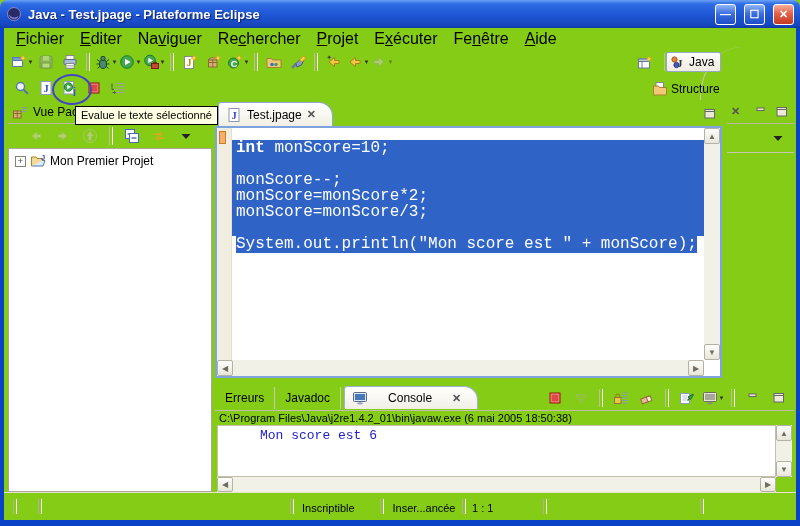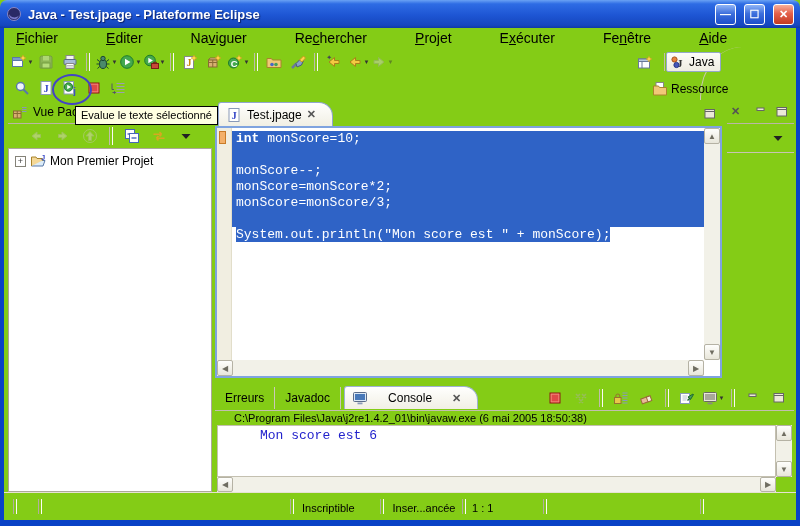--- a/index.html
+++ b/index.html
@@ -10,21 +10,21 @@
   .titlebar{left:0;top:0;width:800px;height:28px;border-radius:7px 7px 0 0;
     background:linear-gradient(180deg,#6AA2F4 0%,#2E6CE4 14%,#1D55D3 55%,#1646BE 90%,#0F3AA6 100%);
     display:flex;align-items:center;padding:0 6px;gap:6px;box-sizing:border-box;}
   .title-text{color:#fff;font-weight:bold;font-size:13px;flex:1;text-shadow:1px 1px 1px rgba(0,0,40,.6);white-space:nowrap;}
   .win-btn{width:21px;height:21px;border-radius:3px;border:1px solid #fff;color:#fff;
     display:flex;align-items:center;justify-content:center;font-size:11px;font-weight:bold;margin-left:2px;box-sizing:border-box;}
   .wb-blue{background:linear-gradient(180deg,#8FB4F6,#3D6FDC 45%,#1C4ECB);}
   .wb-close{background:linear-gradient(180deg,#F7B09A,#E4604A 45%,#C23A22);}
   .win-border{background:#0942C6;}
   
-  .menubar{left:4px;top:28px;width:792px;height:19px;display:flex;align-items:center;padding-left:4px;box-sizing:border-box;font-size:14px;gap:32px;}
+  .menubar{left:4px;top:28px;width:792px;height:19px;display:flex;padding-left:4px;box-sizing:border-box;font-size:16px;}
   .menu-item{padding:2px 8px;white-space:nowrap;}
   .toolbar-row{left:4px;height:26px;display:flex;align-items:center;padding-left:6px;}
   .tbtn{width:24px;height:22px;display:flex;align-items:center;justify-content:center;flex:none;}
   .tbtn .dd{font-size:6px;color:#333;margin-left:1px;}
   .tsep{width:2px;height:18px;border-left:1px solid #C0BCAA;border-right:1px solid #FBFAF4;margin:0 4px;flex:none;}
   .disabled{opacity:.45;filter:grayscale(70%);}
   .ticon{width:16px;height:16px;display:inline-block;flex:none;}
   .ticon svg{display:block;}
   .toolbar-curve{left:700px;top:47px;width:96px;height:53px;border-left:1px solid #CCC8B6;border-top-left-radius:42px 50px;}
   .persp-btn{display:flex;align-items:center;gap:3px;font-size:12px;padding:1px 6px 1px 3px;border:1px solid transparent;}
@@ -42,42 +42,42 @@
   .editor{left:215px;top:100px;width:507px;height:278px;}
   .editor-tabrow{position:absolute;left:0;top:0;right:0;height:26px;border-bottom:1px solid #C2BEAE;}
   .etab{position:absolute;left:3px;top:2px;height:23px;display:flex;align-items:center;gap:5px;padding:0 16px 0 7px;
     background:linear-gradient(180deg,#FFFFFE,#F1EFE4);border:1px solid #90A6CE;border-bottom:none;border-radius:3px 14px 0 0;font-size:12px;}
   .close-x{color:#555;font-size:11px;font-weight:bold;}
   .chrome-btns{position:absolute;right:4px;top:6px;display:flex;gap:3px;}
   .editor-content{position:absolute;left:0;top:26px;right:0;bottom:0;background:#fff;border:2px solid #7FA3DF;box-sizing:border-box;}
   .ruler{position:absolute;left:0;top:0;width:14px;bottom:16px;background:#F1EEE1;border-right:1px solid #E2DECA;}
   .range-marker{position:absolute;left:2px;top:3px;width:7px;height:13px;background:#F4B06A;border:1px solid #C97B28;box-sizing:border-box;}
   .code-area{position:absolute;left:15px;top:0;right:16px;bottom:16px;overflow:hidden;
-    font-family:"Liberation Mono",monospace;font-size:13px;padding-top:3px;}
+    font-family:"Liberation Mono",monospace;font-size:16px;padding-top:12px;}
   .code-line{height:16px;line-height:16px;white-space:pre;color:#fff;padding-left:4px;}
   .code-line.full{background:var(--sel,#2F63C6);}
   .code-line .selbg{background:var(--sel,#2F63C6);}
   .kw{font-weight:bold;}
   
   .sb-track{position:absolute;background:#F2F1E8;}
   .sb-btn{position:absolute;width:16px;height:16px;background:linear-gradient(180deg,#FEFEFC,#E8E6DA);
     border:1px solid #B5B2A4;border-radius:2px;color:#6F6D61;font-size:8px;display:flex;align-items:center;justify-content:center;box-sizing:border-box;}
   
   .right-view{left:727px;top:100px;width:67px;height:392px;}
   .r-menu{position:absolute;top:30px;right:8px;}
   .r-sep{position:absolute;left:0;right:0;top:52px;border-bottom:1px solid #C8C4B4;}
   .r-msg{position:absolute;left:6px;top:58px;width:58px;font-size:12px;line-height:16px;}
   
   .bottom-view{left:215px;top:385px;width:579px;height:107px;}
   .b-tabrow{position:absolute;left:0;top:0;right:0;height:25px;border-bottom:1px solid #C2BEAE;display:flex;align-items:center;}
   .btab{padding:4px 10px;border-right:1px solid #CCC8B8;font-size:12px;white-space:nowrap;}
   .btab-active{display:flex;align-items:center;gap:20px;height:22px;margin-left:3px;padding:0 16px 0 7px;
     background:linear-gradient(180deg,#FFFFFE,#F1EFE4);border:1px solid #9FB2D4;border-bottom:none;border-radius:3px 14px 0 0;font-size:12px;}
   .c-toolbar{position:absolute;right:3px;top:2px;display:flex;align-items:center;gap:2px;}
-  .console-header{position:absolute;left:4px;top:27px;right:20px;height:13px;font-size:11px;white-space:nowrap;overflow:hidden;margin-left:15px;}
+  .console-header{position:absolute;left:4px;top:27px;right:20px;height:13px;font-size:11px;white-space:nowrap;overflow:hidden;}
   .console-body{position:absolute;left:2px;top:40px;right:18px;bottom:15px;background:#fff;border:1px solid #C4C0B0;box-sizing:border-box;
     font-family:"Liberation Mono",monospace;font-size:13px;padding:2px 4px;}
   
   .statusbar{left:4px;top:492px;width:792px;height:28px;border-top:1px solid #E6E2D2;}
   .sb-div{position:absolute;top:6px;height:15px;width:2px;border-left:1px solid #B2AE9E;border-right:1px solid #FDFCF6;}
   .sb-label{position:absolute;top:9px;font-size:11px;white-space:nowrap;}
   
   .tooltip{left:75px;top:106px;height:19px;line-height:15px;padding:1px 5px;background:var(--tooltipbg,#FFFFE1);
     border:1px solid #000;font-size:11px;white-space:nowrap;z-index:50;box-sizing:border-box;}
   .ellipse{left:52px;top:74px;width:36px;height:27px;border:2px solid #4345C4;border-radius:50%;z-index:40;}
@@ -319,21 +319,21 @@
       </span>
     <span>Java</span>
   </div>
   <div class="abs persp-btn" style="left:648px;top:79px;">
     <span class="ticon">
         <svg width="16" height="16" viewBox="0 0 16 16">
           <rect x="4" y="1.5" width="7.5" height="6" fill="#fff" stroke="#888"></rect>
           <path d="M1.5 14V5h5l1 1.5h7V14z" fill="#f0c878" stroke="#a8842c"></path>
         </svg>
       </span>
-    <span>Ressource</span>
+    <span>Structure</span>
   </div>
 
   <div class="abs panel left-view">
     <div class="view-tabrow">
       <span class="ticon">
           <svg width="16" height="16" viewBox="0 0 16 16">
             <rect x="1.5" y="7" width="7.5" height="7" fill="#d8b070" stroke="#8a6a34"></rect>
             <path d="M1.5 9.5H9M5.25 7v7" stroke="#8a6a34"></path>
             <path d="M10 3.5h4.5M10 5.5h4.5M10 7.5h4.5" stroke="#8a96b8"></path>
           </svg>

